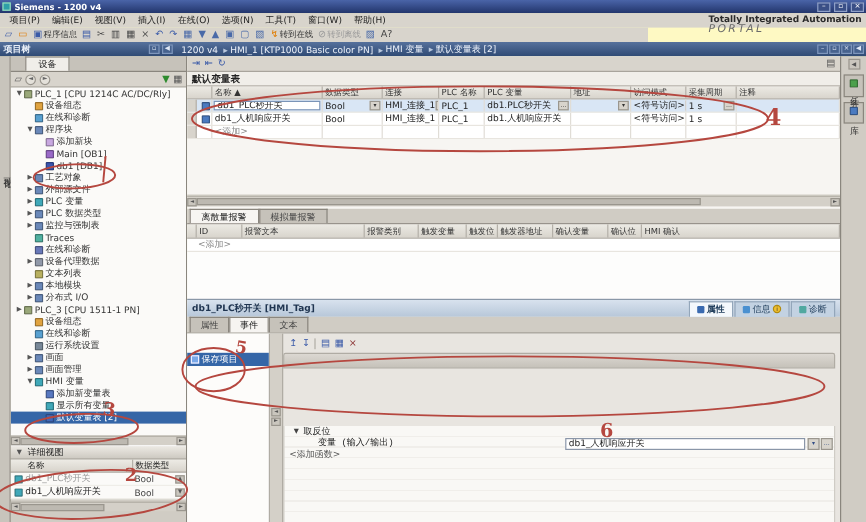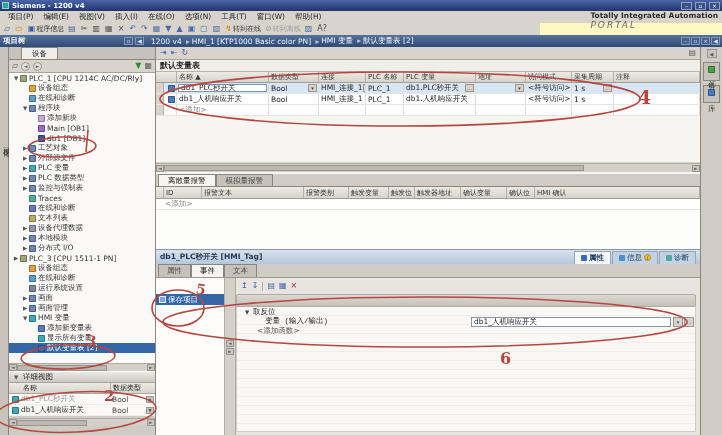--- a/index.html
+++ b/index.html
@@ -145,21 +145,21 @@
     border-right:1px solid #b0aca4;box-sizing:border-box;}
   .evt-div .sbtn{margin:62px auto 1px auto;}
   .evt-div .sbtn+ .sbtn{margin:1px auto;}
   .evt-content{position:absolute;left:80px;top:0;width:464px;height:160px;}
   .evt-toolbar{height:16px;display:flex;align-items:center;gap:4px;padding-left:5px;box-sizing:border-box;}
   .evt-band{height:13px;background:linear-gradient(#dcd8d2,#c6c2ba);border:1px solid #b0aca4;
     border-radius:2px 2px 0 0;box-sizing:border-box;margin-right:4px;}
   .fn-rows{position:relative;height:125px;margin-right:4px;background:
     repeating-linear-gradient(#f9f8f5 0 8px,#f0eeea 8px 9px);border:1px solid #cfccc5;border-top:none;box-sizing:border-box;}
   .fn-row{height:9.5px;display:flex;align-items:center;font-size:7.5px;color:#222;}
-  .fn-name{padding-left:16px;} .fn-param{padding-left:28px;font-family:Liberation Mono, monospace;} .fn-add{padding-left:20px;color:#555;}
+  .fn-name{padding-left:16px;margin-top:48px;} .fn-param{padding-left:28px;font-family:Liberation Mono, monospace;} .fn-add{padding-left:4px;color:#555;}
   .fn-arrow{width:8px;font-size:5.5px;color:#444;text-align:center;position:absolute;left:6px;top:2px;}
   .vfield{position:absolute;left:234px;top:10px;width:200px;height:10px;background:#fff;border:1px solid #8a96a8;
     display:flex;align-items:center;padding-left:2px;font-size:7.5px;box-sizing:border-box;white-space:nowrap;overflow:hidden;}
   .vbtn{position:absolute;top:10px;width:10px;height:10px;background:#d8d4cc;border:1px solid #9a968e;
     font-size:5px;display:flex;align-items:center;justify-content:center;box-sizing:border-box;color:#334e86;}
   
   .rightstrip{left:700px;top:47px;width:22px;height:388px;background:#d0ccc4;border-left:1px solid #8a867e;box-sizing:border-box;}
   .rs-collapse{width:10px;height:9px;margin:2px auto;background:#cac6be;border:1px solid #9a968e;
     font-size:5px;display:flex;align-items:center;justify-content:center;box-sizing:border-box;color:#555;}
   .vtab{width:17px;margin:4px auto 0 auto;background:#c6c2ba;border:1px solid #8a867e;display:flex;
@@ -437,30 +437,30 @@
 
         <div class="tree-row">
           <span class="tw ind1"></span>
           <span class="arrow"></span>
           <span class="ticn ic-info"></span>
           <span class="tlabel">在线和诊断</span>
         </div>
 
         <div class="tree-row">
           <span class="tw ind1"></span>
+          <span class="arrow">▶</span>
+          <span class="ticn ic-proxy"></span>
+          <span class="tlabel">设备代理数据</span>
+        </div>
+
+        <div class="tree-row">
+          <span class="tw ind1"></span>
           <span class="arrow"></span>
           <span class="ticn ic-textlist"></span>
           <span class="tlabel">文本列表</span>
-        </div>
-
-        <div class="tree-row">
-          <span class="tw ind1"></span>
-          <span class="arrow">▶</span>
-          <span class="ticn ic-proxy"></span>
-          <span class="tlabel">设备代理数据</span>
         </div>
 
         <div class="tree-row">
           <span class="tw ind1"></span>
           <span class="arrow">▶</span>
           <span class="ticn ic-folder"></span>
           <span class="tlabel">本地模块</span>
         </div>
 
         <div class="tree-row">

